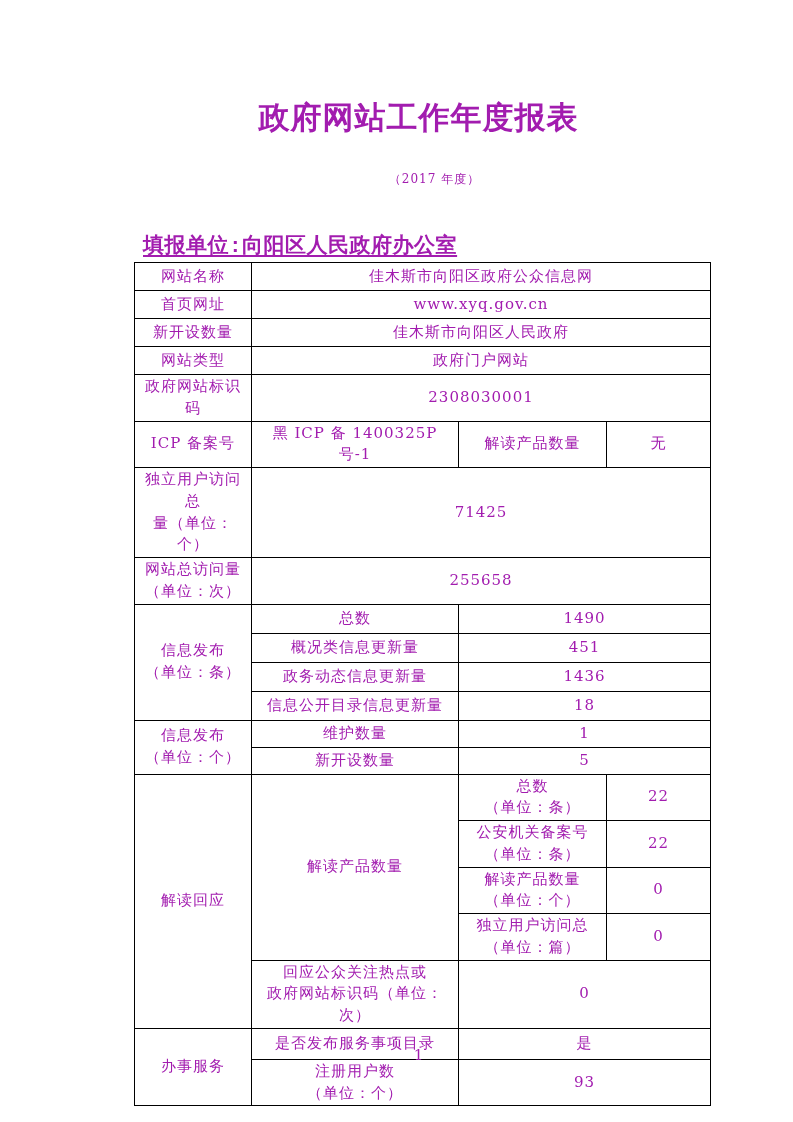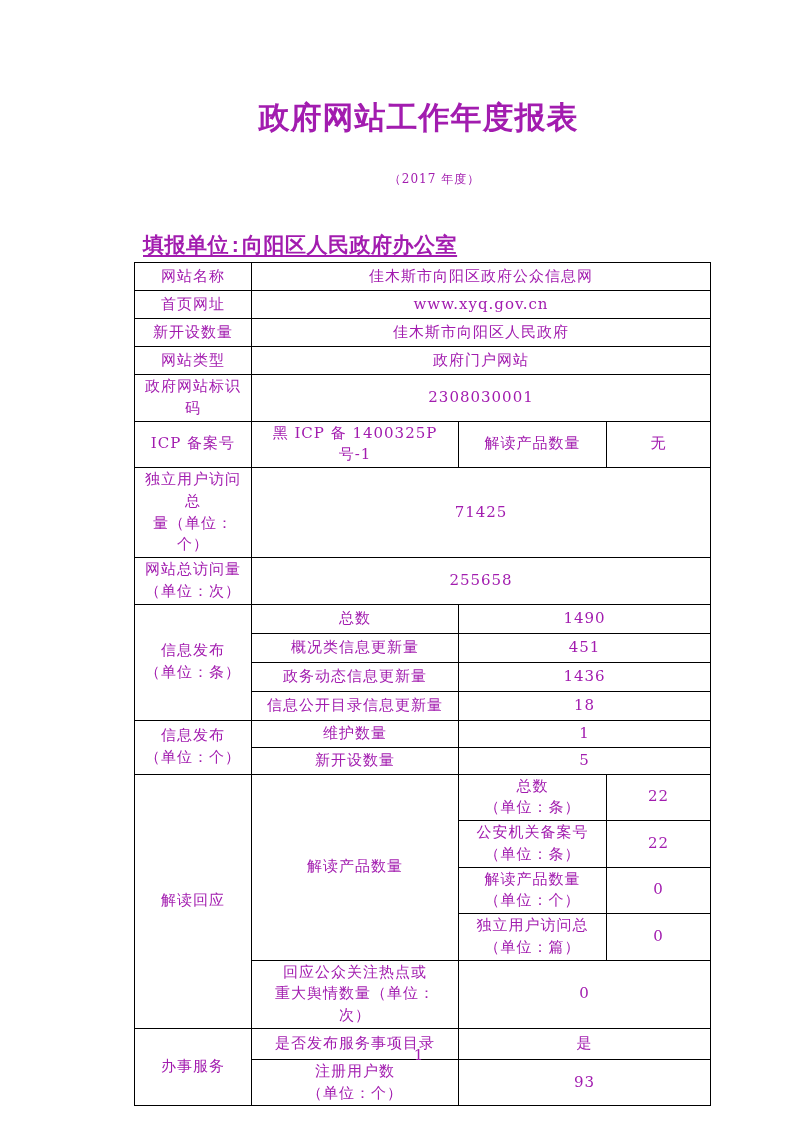--- a/index.html
+++ b/index.html
@@ -179,21 +179,21 @@
 （单位：个）</td>
         <td>0</td>
       </tr>
       <tr class="h46">
         <td>独立用户访问总
 （单位：篇）</td>
         <td>0</td>
       </tr>
       <tr class="h68">
         <td>回应公众关注热点或
-重大舆情数量（单位：
+政府网站标识码（单位：
 次）</td>
         <td colspan="2">0</td>
       </tr>
       <tr class="h31">
         <td rowspan="2">办事服务</td>
         <td>是否发布服务事项目录</td>
         <td colspan="2">是</td>
       </tr>
       <tr class="h45">
         <td>注册用户数

